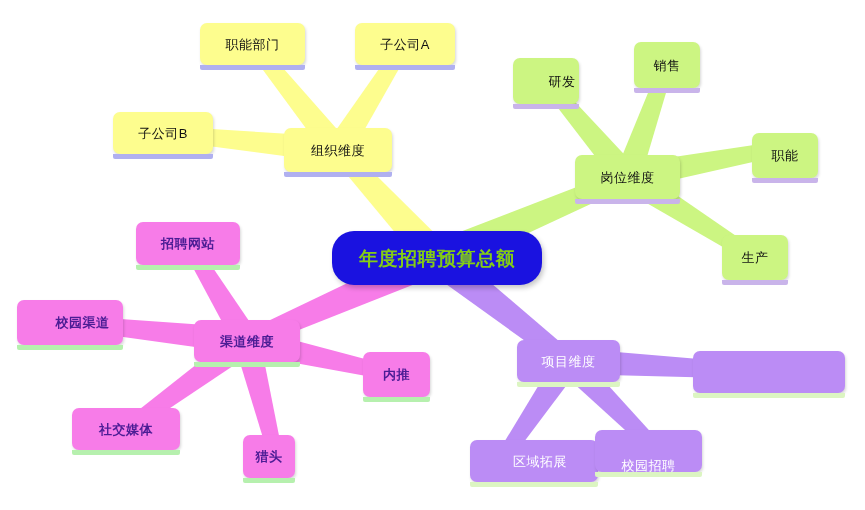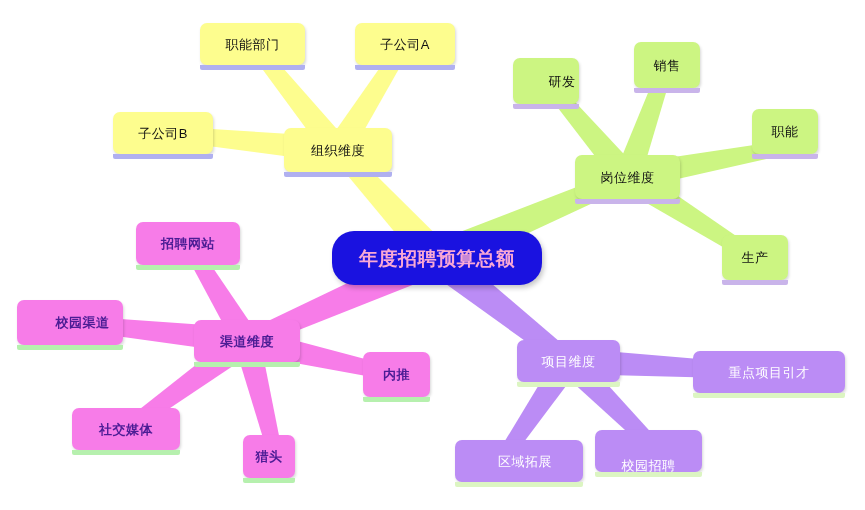--- a/index.html
+++ b/index.html
@@ -41,21 +41,21 @@
     letter-spacing: 0.5px;
   }
   .node .label {
     display: block;
     line-height: 1;
   }
   
   .node.root {
     background: #1a12e0;
     border-radius: 22px;
-    color: #f9a8d4;
+    color: #84cc16;
     font-size: 19px;
     font-weight: bold;
     box-shadow: 2px 3px 5px rgba(0,0,0,0.22);
     z-index: 30;
   }
   
   .node.branch, .node.leaf {
     font-size: 13px;
     z-index: 20;
     box-shadow: 1px 2px 3px rgba(0,0,0,0.16);
@@ -133,21 +133,21 @@
         <span class="underline"></span>
       </div>
       <div class="node leaf theme-green" style="left: 513px; top: 58px; width: 66px; height: 46px; padding-left: 32px;">
         <span class="label">研发</span>
         <span class="underline"></span>
       </div>
       <div class="node leaf theme-green" style="left: 634px; top: 42px; width: 66px; height: 46px;">
         <span class="label">销售</span>
         <span class="underline"></span>
       </div>
-      <div class="node leaf theme-green" style="left: 752px; top: 109px; width: 66px; height: 45px;">
+      <div class="node leaf theme-green" style="left: 752px; top: 133px; width: 66px; height: 45px;">
         <span class="label">职能</span>
         <span class="underline"></span>
       </div>
       <div class="node leaf theme-green" style="left: 722px; top: 235px; width: 66px; height: 45px; text-align: right;">
         <span class="label">生产</span>
         <span class="underline"></span>
       </div>
       <div class="node branch theme-pink" style="left: 194px; top: 320px; width: 106px; height: 42px;">
         <span class="label">渠道维度</span>
         <span class="underline"></span>
@@ -170,24 +170,23 @@
       </div>
       <div class="node leaf theme-pink" style="left: 363px; top: 352px; width: 67px; height: 45px;">
         <span class="label">内推</span>
         <span class="underline"></span>
       </div>
       <div class="node branch theme-purple" style="left: 517px; top: 340px; width: 103px; height: 42px;">
         <span class="label">项目维度</span>
         <span class="underline"></span>
       </div>
       <div class="node leaf theme-purple" style="left: 693px; top: 351px; width: 152px; height: 42px;">
-        <span class="label">重点项目引才</span>
         <span class="underline"></span>
       </div>
-      <div class="node leaf theme-purple" style="left: 455px; top: 440px; width: 128px; height: 42px; padding-left: 12px;">
+      <div class="node leaf theme-purple" style="left: 470px; top: 440px; width: 128px; height: 42px; padding-left: 12px;">
         <span class="label">区域拓展</span>
         <span class="underline"></span>
       </div>
       <div class="node leaf theme-purple" style="left: 595px; top: 430px; width: 107px; height: 42px; align-items: flex-end;">
         <span class="label">校园招聘</span>
         <span class="underline"></span>
       </div>
     </div>
 </div>
 

